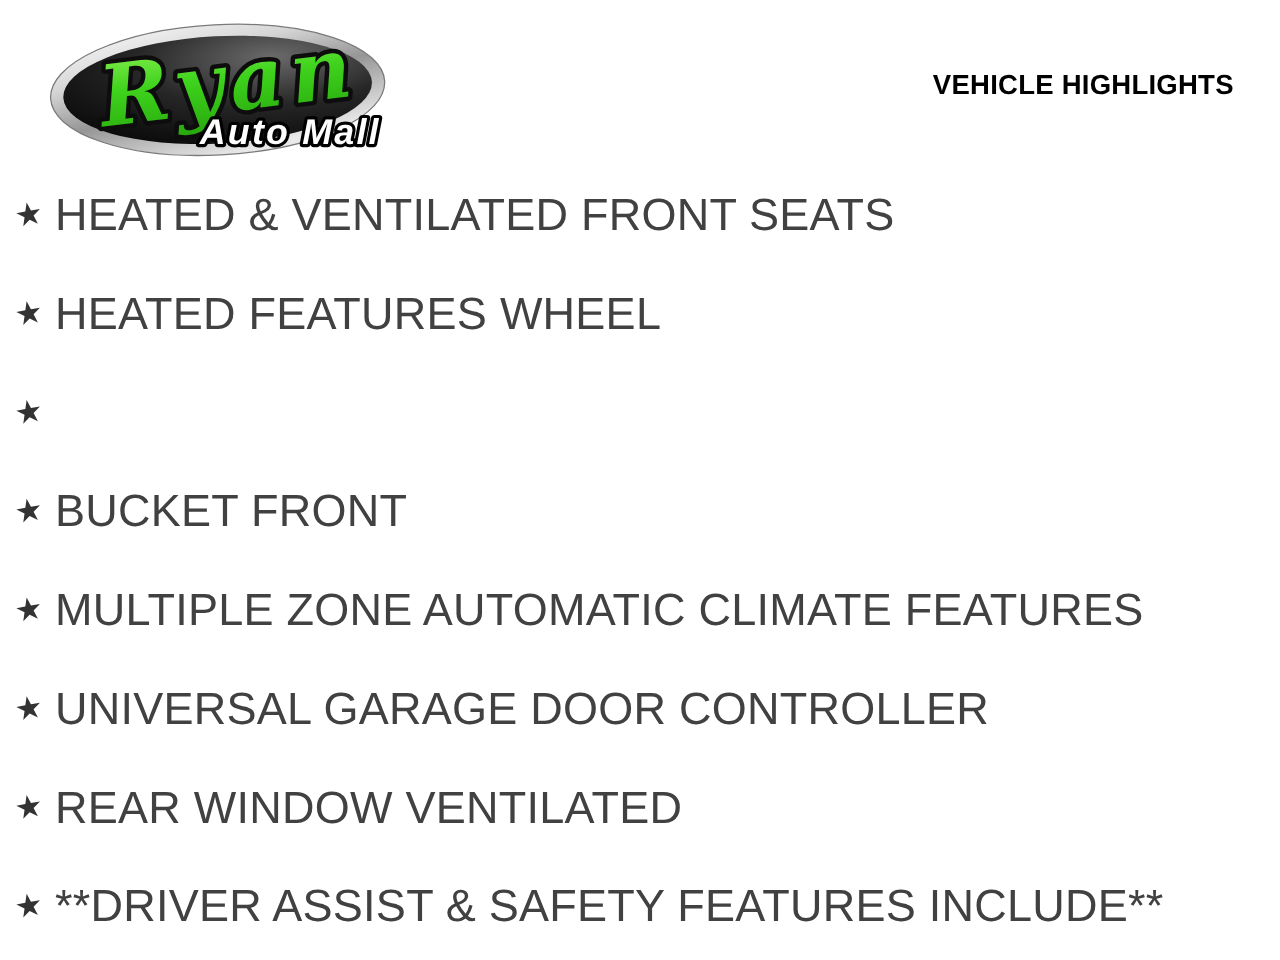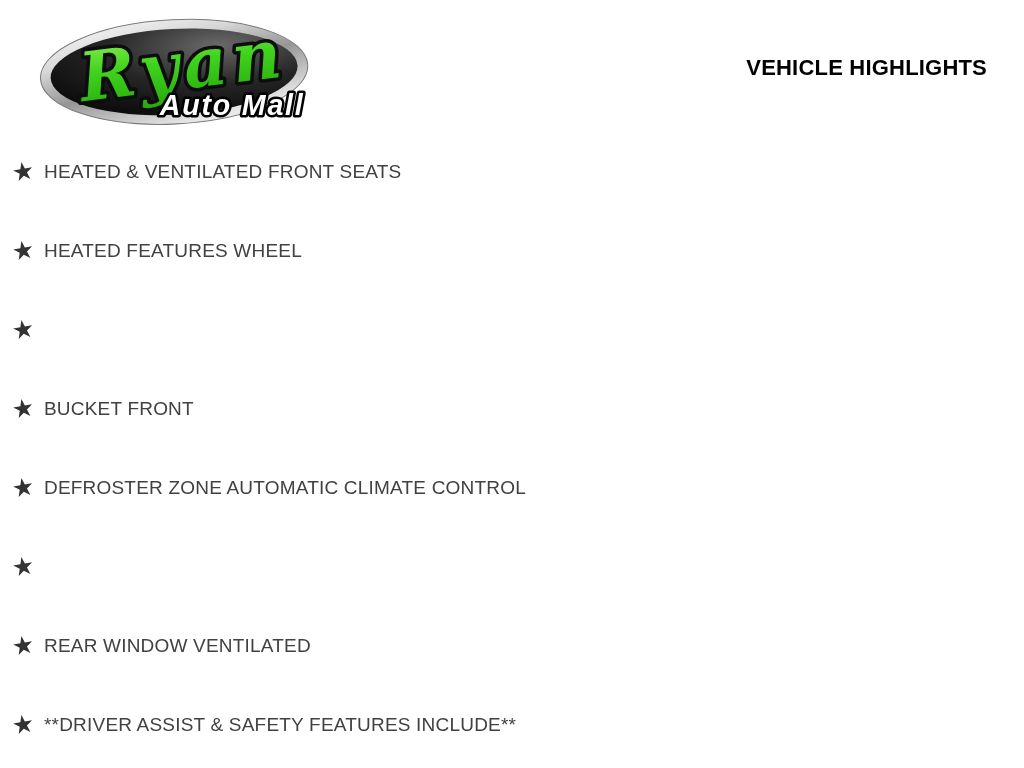--- a/index.html
+++ b/index.html
@@ -45,21 +45,21 @@
     display: inline-block;
     width: 30px;
     text-align: center;
     font-size: 25px;
     color: #333333;
     transform: rotate(-10deg);
     margin-right: 6px;
     flex: 0 0 auto;
   }
   .label {
-    font-size: 19px;
+    font-size: 36px;
     color: #414141;
     letter-spacing: 0.2px;
     white-space: nowrap;
   }
 </style>
 </head>
 <body>
 
 <div class="page">
 
@@ -103,24 +103,25 @@
     </li>
     <li>
       <span class="star">★</span>
     </li>
     <li>
       <span class="star">★</span>
       <span class="label">BUCKET FRONT</span>
     </li>
     <li>
       <span class="star">★</span>
-      <span class="label">DEFROSTER ZONE AUTOMATIC CLIMATE CONTROL</span>
+      <span class="label">MULTIPLE ZONE AUTOMATIC CLIMATE FEATURES</span>
     </li>
     <li>
       <span class="star">★</span>
+      <span class="label">UNIVERSAL GARAGE DOOR CONTROLLER</span>
     </li>
     <li>
       <span class="star">★</span>
       <span class="label">REAR WINDOW VENTILATED</span>
     </li>
     <li>
       <span class="star">★</span>
       <span class="label">**DRIVER ASSIST &amp; SAFETY FEATURES INCLUDE**</span>
     </li>
   </ul>

